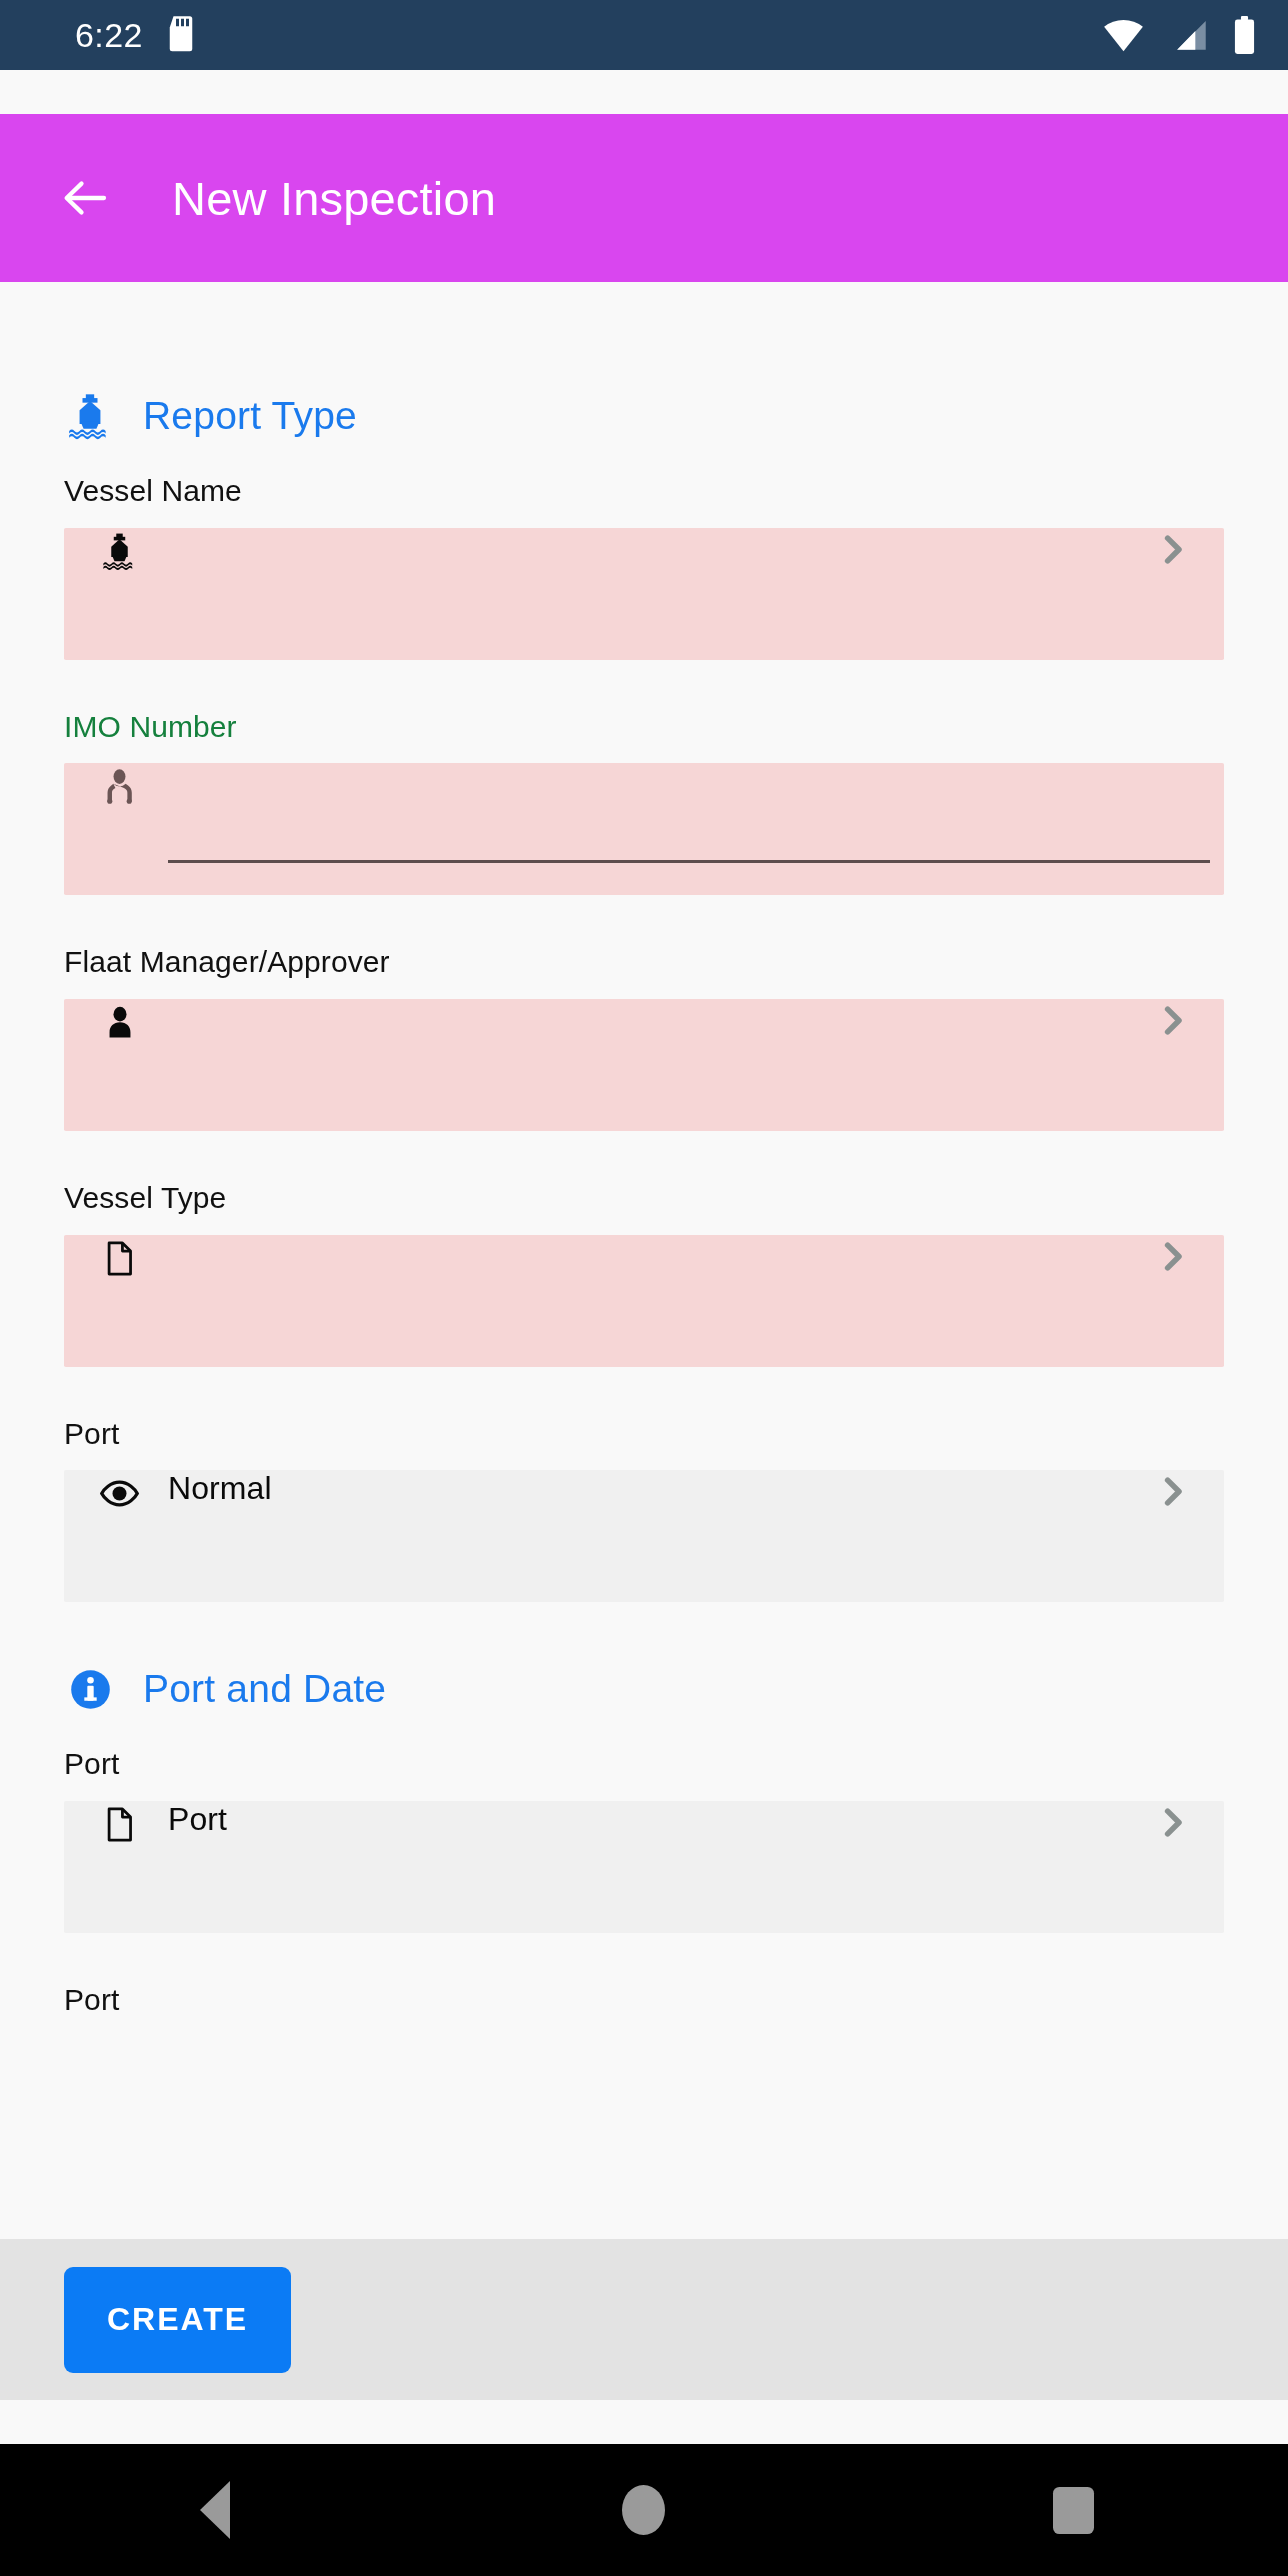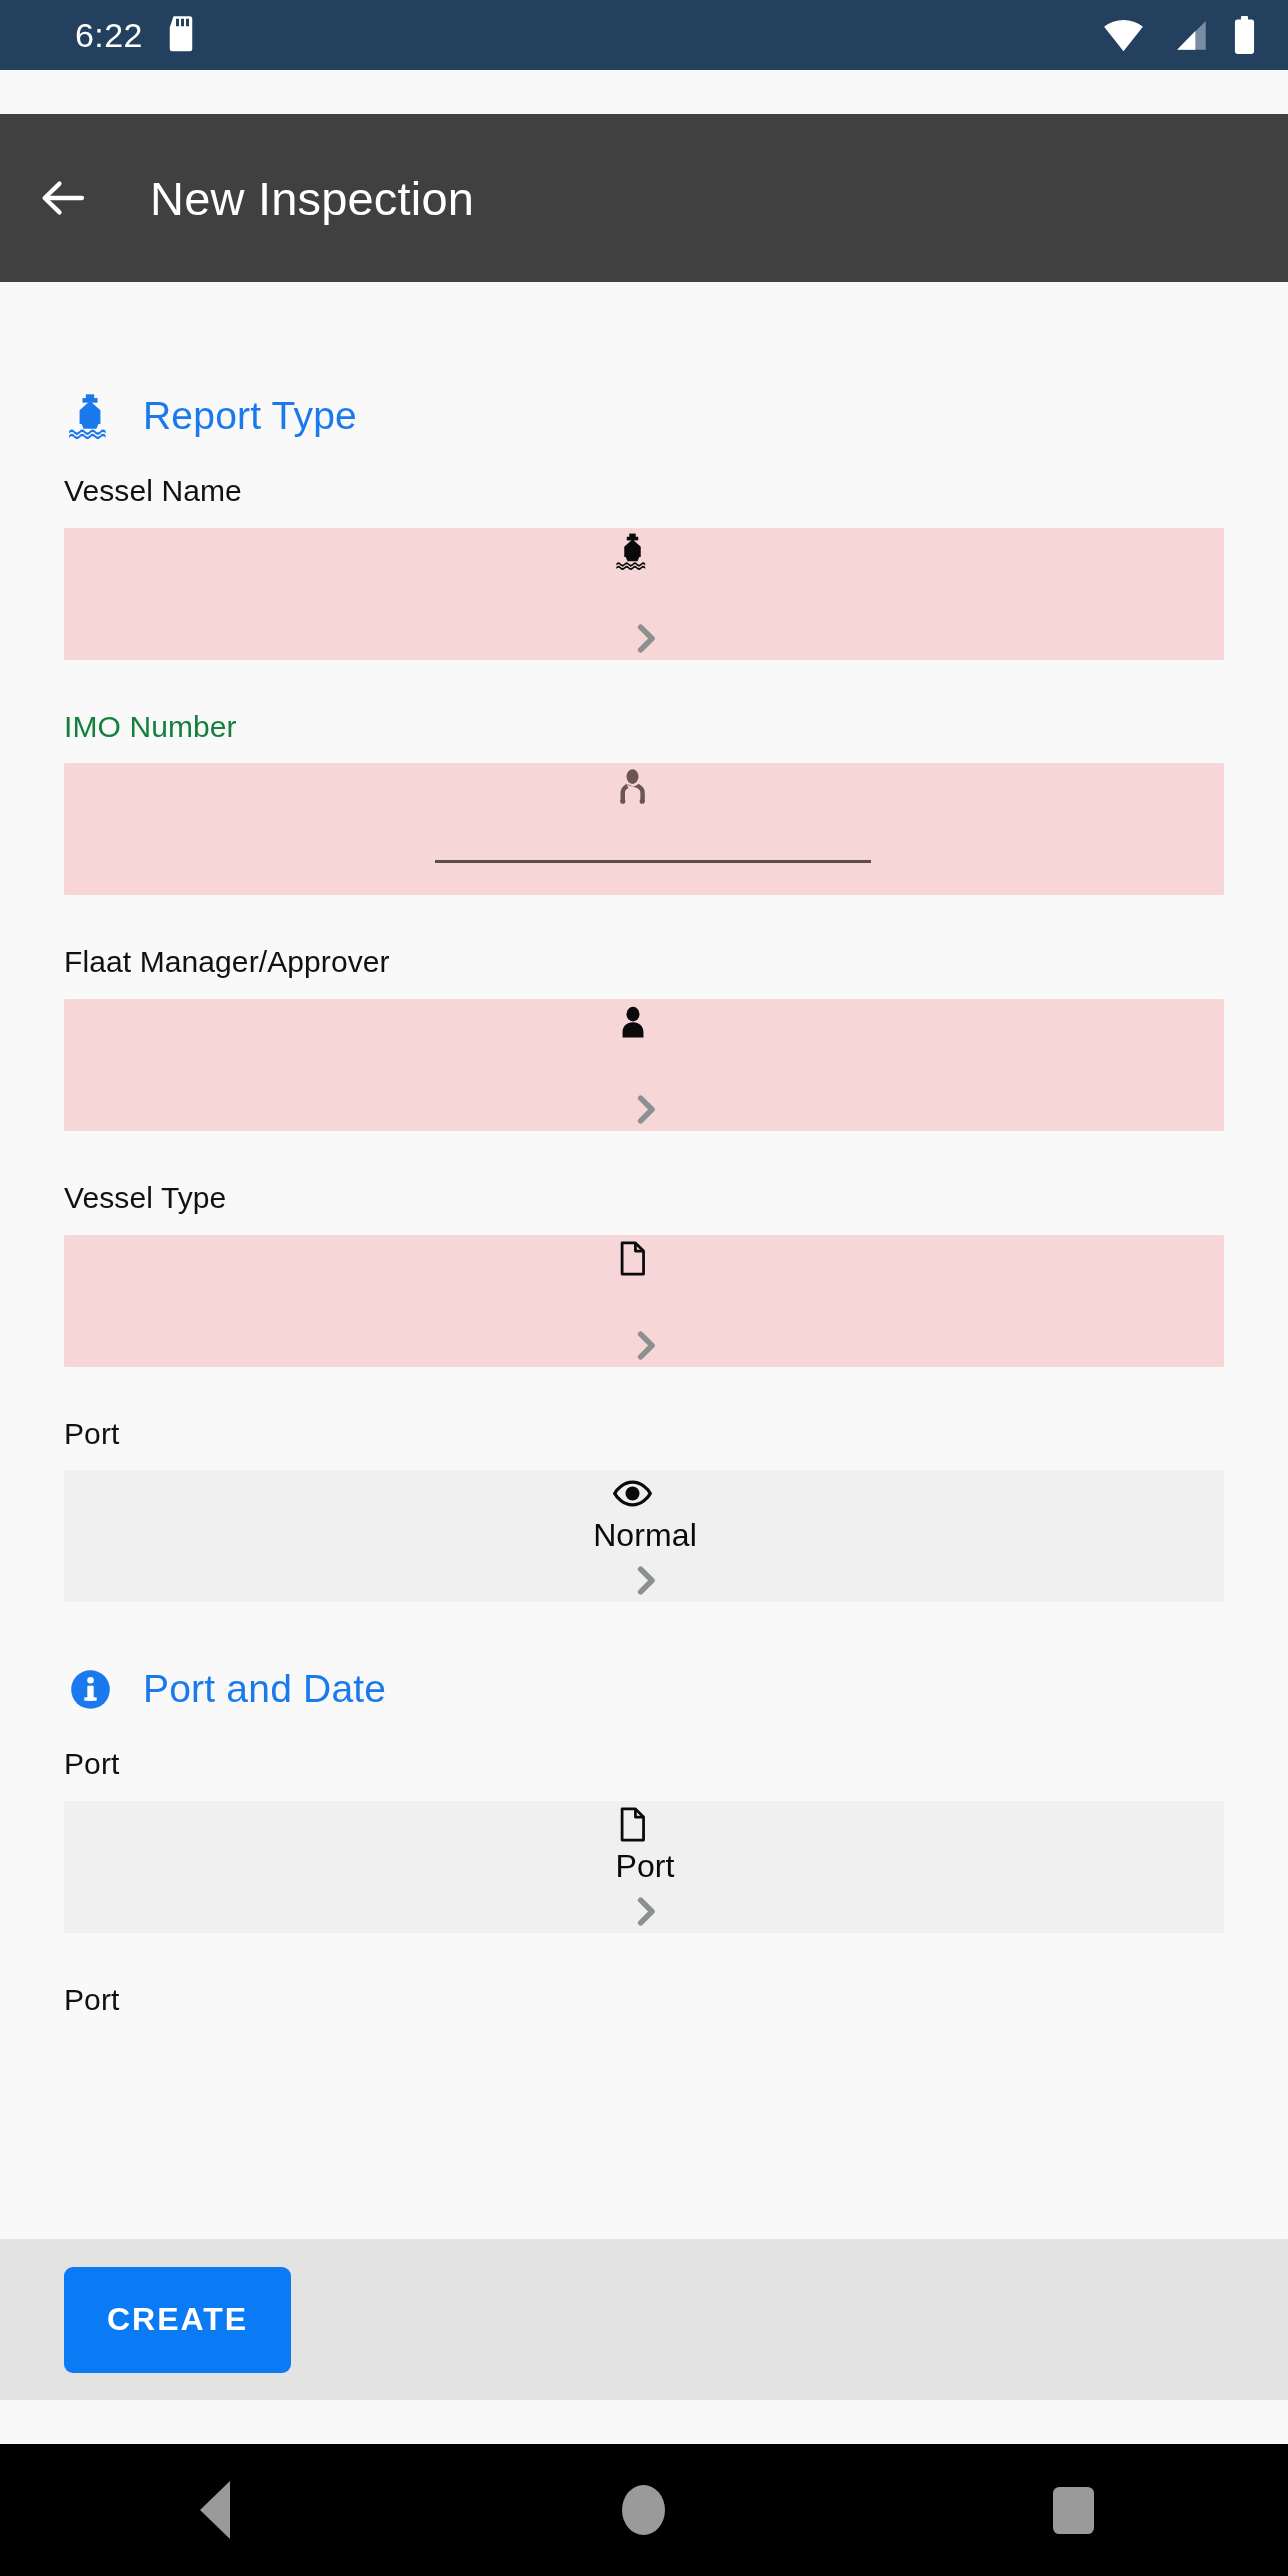--- a/index.html
+++ b/index.html
@@ -21,22 +21,22 @@
   .sb-left-icons { display:flex; align-items:center; margin-left:23px; }
   .sb-spacer { flex:1 1 auto; }
   .sb-right-icons { display:flex; align-items:center; gap:25px; }
   .icon-sd { width:30px; height:38px; display:block; }
   .icon-wifi { width:41px; height:34px; display:block; }
   .icon-signal { width:39px; height:34px; display:block; }
   .icon-battery { width:23px; height:39px; display:block; }
 
   
   .appbar {
-    height:168px; background:#404040; color:#ffffff;
-    display:flex; align-items:center; padding-left:32px;
+    height:168px; background:#d946ef; color:#ffffff;
+    display:flex; align-items:center; padding-left:54px;
     flex:0 0 auto;
   }
   .back-btn {
     width:64px; height:64px; display:flex; align-items:center; justify-content:center;
     cursor:pointer; flex:0 0 auto;
   }
   .back-btn svg { width:54px; height:54px; }
   .appbar-title {
     font-size:47px; color:#ffffff; margin-left:54px;
     font-weight:400; letter-spacing:0.2px; white-space:nowrap;
@@ -57,24 +57,23 @@
   .section-icon svg { display:block; }
   .section-title { font-size:39px; color:#1a7aed; font-weight:400; letter-spacing:0.2px; }
 
   .field-label {
     font-size:30px; color:#111111; margin-bottom:19.7px; letter-spacing:0.1px;
   }
   .field-label.muted { color:#15803d; }
 
   .field-box {
     height:132px; border-radius:1.8px;
-    display:flex; align-items:center; padding:0 30px 0 32px;
+    display:flex; padding:0 30px 0 32px;
     position:relative; cursor:pointer;
     margin-bottom:50px;
-    flex-direction:column;
   }
   .field-box.error { background:#f6d6d6; }
   .field-box.normal { background:#f0f0f0; }
   .field-box.text-entry { cursor:text; }
 
   .field-lead-icon {
     width:47px; height:47px; flex:0 0 auto;
     display:flex; align-items:center; justify-content:center;
     margin-right:25px;
   }

